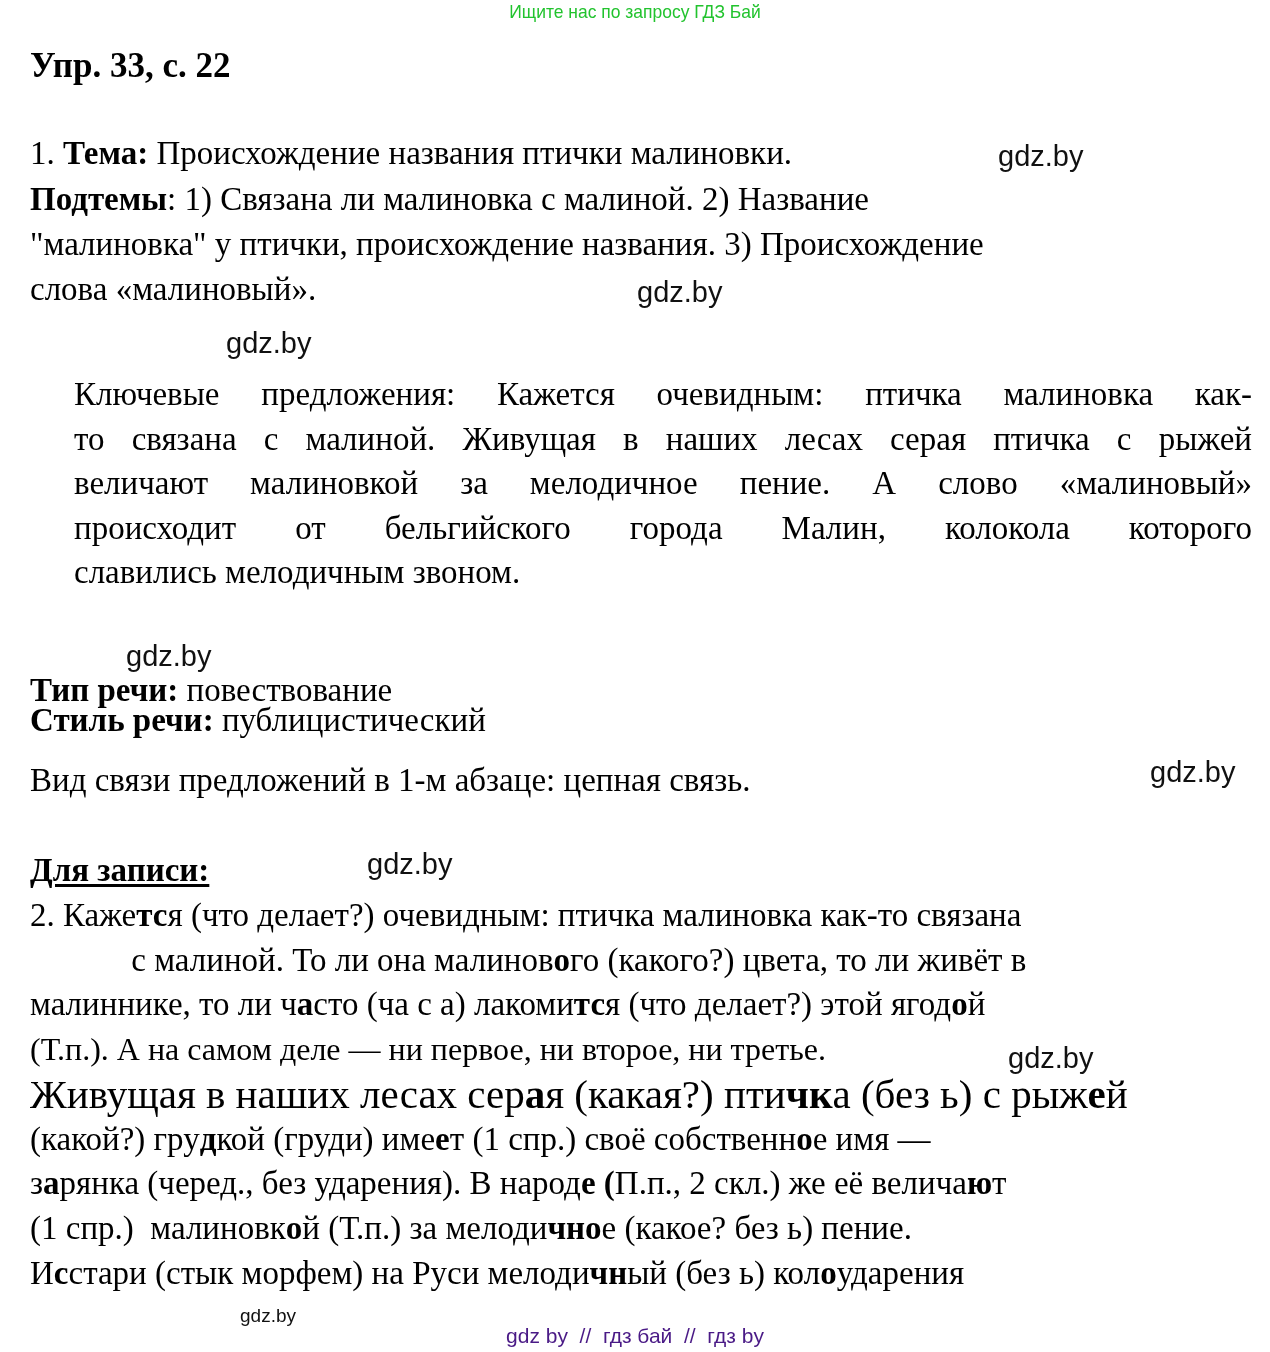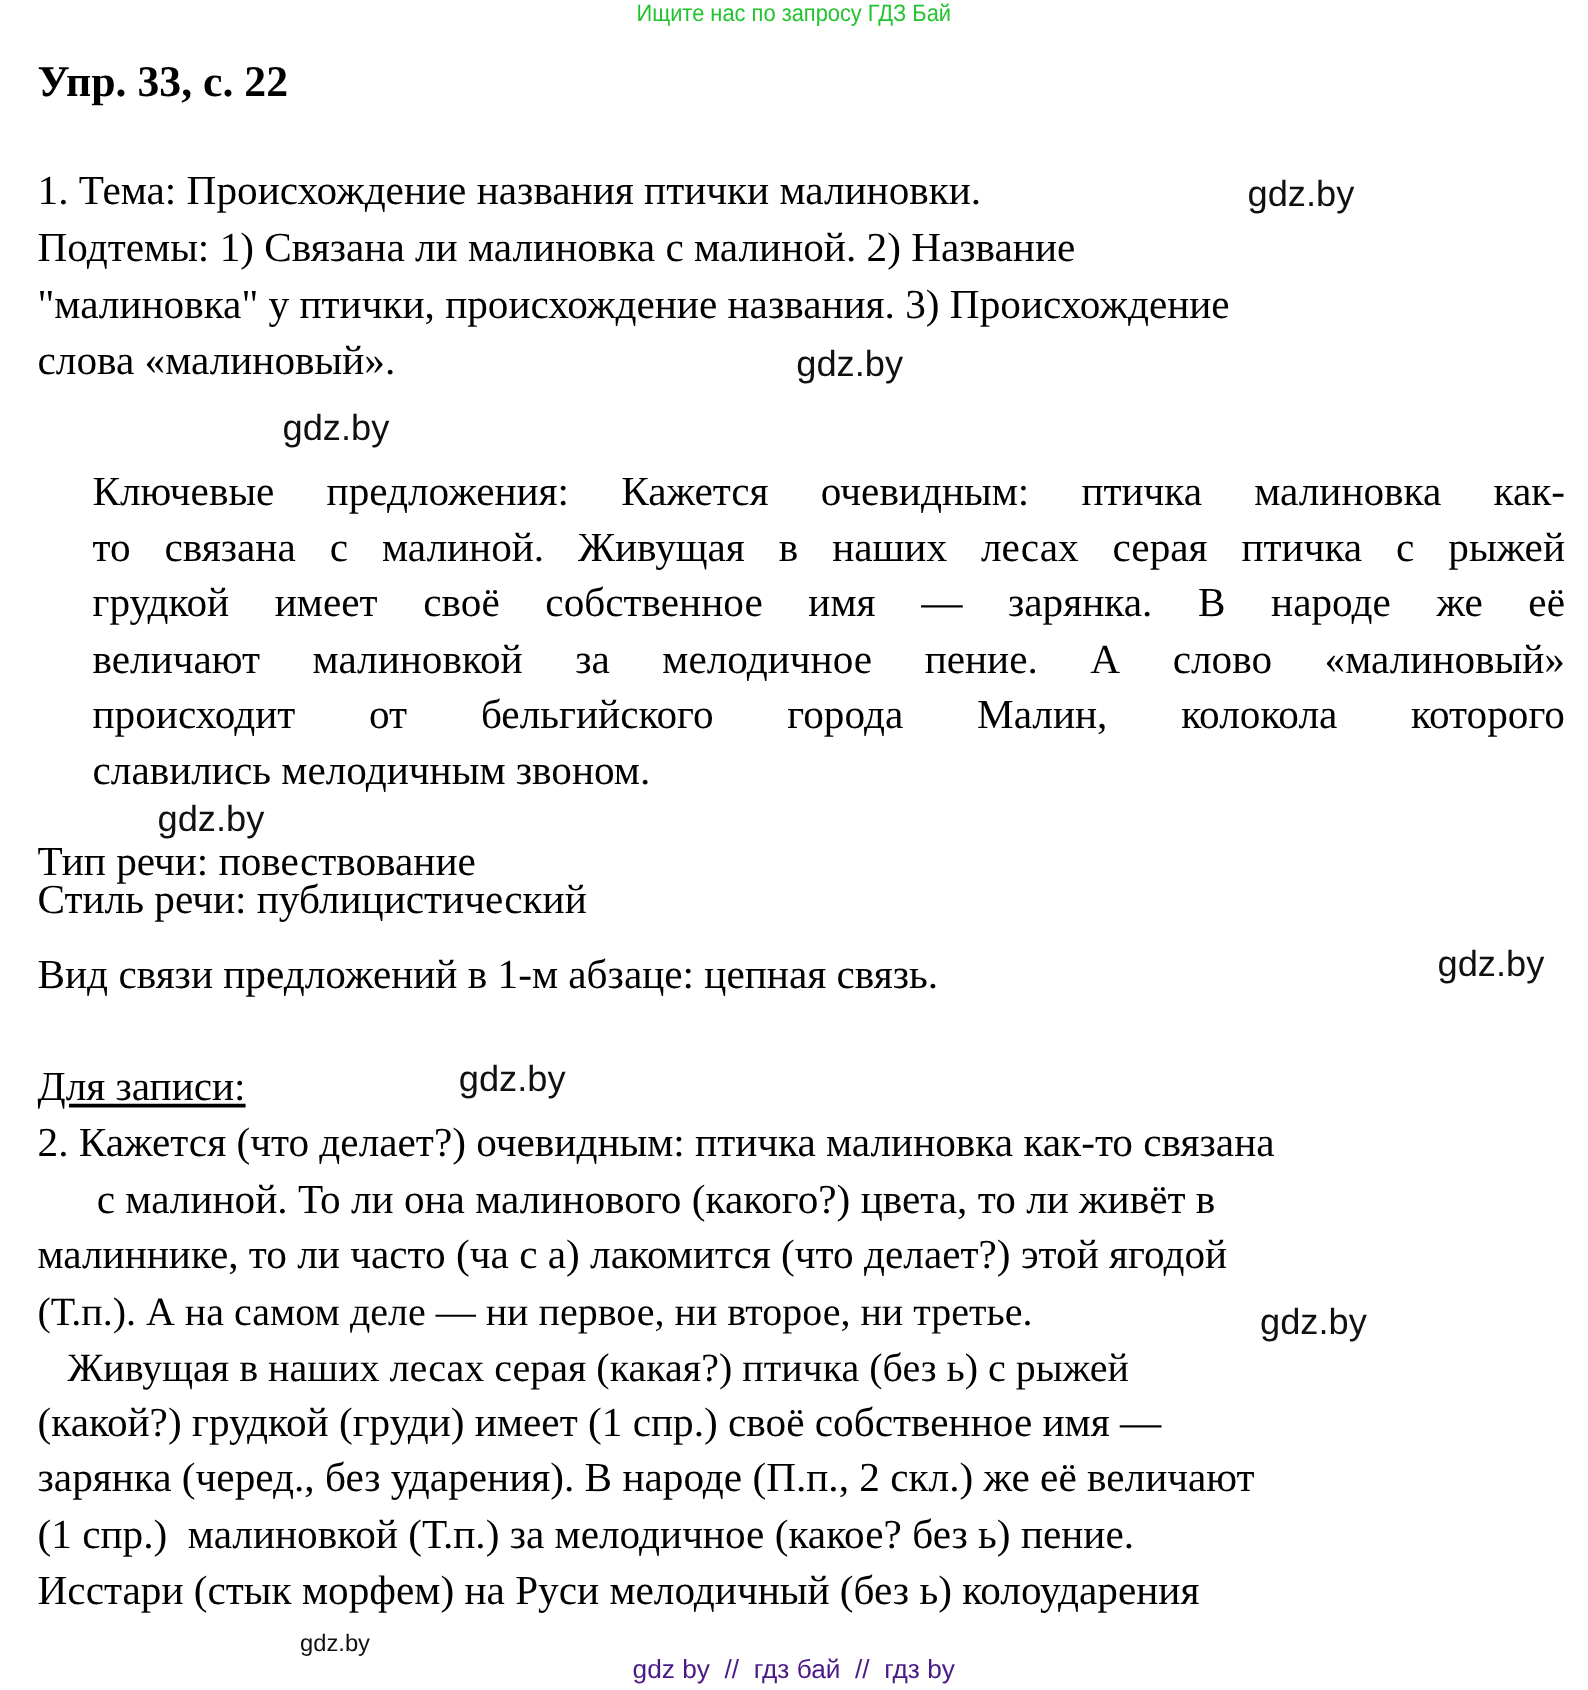--- a/index.html
+++ b/index.html
@@ -43,21 +43,21 @@
       text-align: justify;
       text-align-last: left;
     }
     .justified .jline {
       display: block;
       text-align: justify;
       text-align-last: justify;
       white-space: normal;
     }
     .justified .jline.last { text-align-last: left; }
-    .b { font-weight: normal; }
+    .b { font-weight: bold; }
     .u { text-decoration: underline; text-underline-offset: 3px; }
     .wm {
       font-family: "Liberation Sans", "DejaVu Sans", sans-serif;
       font-size: 29px;
       color: #111111;
       margin-top: 12px;
     }
     .wm-small { font-size: 19px; }
     .promo-bottom {
       left: 0; width: 1270px; top: 1324px;
@@ -81,21 +81,20 @@
 
 <div class="abs line" style="top:177px;">
   <span class="b">Подтемы</span><span>: 1) Связана ли малиновка с малиной. 2)  Название</span>
 </div>
 <div class="abs line" style="top:222px;">"малиновка" у птички, происхождение названия. 3) Происхождение</div>
 <div class="abs line" style="top:267px;">слова «малиновый».</div>
 
 <div class="abs justified" style="top:372px;margin-left:44px;">
   <span class="jline"> Ключевые предложения: Кажется очевидным: птичка малиновка как-</span>
   <span class="jline">то связана с малиной. Живущая в наших лесах серая птичка с рыжей</span>
-  <span class="jline">грудкой имеет своё собственное имя — зарянка. В народе же её</span>
   <span class="jline">величают малиновкой за мелодичное пение. А слово «малиновый»</span>
   <span class="jline">происходит от бельгийского города Малин, колокола которого</span>
   <span class="jline last">славились мелодичным звоном.</span>
 </div>
 
 <div class="abs line" style="top:668px;">
   <span class="b">Тип речи:</span><span> повествование</span>
 </div>
 <div class="abs line" style="top:698px;">
   <span class="b">Стиль речи:</span><span> публицистический</span>
@@ -103,21 +102,21 @@
 <div class="abs line" style="top:758px;">Вид связи предложений в 1-м абзаце: цепная связь.</div>
 
 <div class="abs line b u" style="top:848px;">Для записи:</div>
 
 <div class="abs" style="left:30px; top:893px;">
   <div id="section2-lines">
       <div class="line" style="position: static; font-size: 33px; line-height: 44.7px; white-space: pre;"><span>2. Каже</span><span class="b">тс</span><span>я (что делает?) очевидным: птичка малиновка как-то связана</span></div>
       <div class="line" style="position: static; font-size: 33px; line-height: 44.7px; white-space: pre; text-align: center;"><span>с малиной. То ли она малинов</span><span class="b">о</span><span>го (какого?) цвета, то ли живёт в</span></div>
       <div class="line" style="position: static; font-size: 33px; line-height: 44.7px; white-space: pre;"><span>малиннике, то ли ч</span><span class="b">а</span><span>сто (ча с а) лакоми</span><span class="b">тс</span><span>я (что делает?) этой ягод</span><span class="b">о</span><span>й</span></div>
       <div class="line" style="position: static; font-size: 32px; line-height: 44.7px; white-space: pre;"><span>(Т.п.). А на самом деле — ни первое, ни второе, ни третье.</span></div>
-      <div class="line" style="position: static; font-size: 32px; line-height: 44.7px; white-space: pre; margin-left: 24px;"><span>Живущая в наших лесах сер</span><span class="b">а</span><span>я (какая?) пти</span><span class="b">чк</span><span>а (без ь) с рыж</span><span class="b">е</span><span>й</span></div>
+      <div class="line" style="position: static; font-size: 41px; line-height: 44.7px; white-space: pre;"><span>Живущая в наших лесах сер</span><span class="b">а</span><span>я (какая?) пти</span><span class="b">чк</span><span>а (без ь) с рыж</span><span class="b">е</span><span>й</span></div>
       <div class="line" style="position: static; font-size: 33px; line-height: 44.7px; white-space: pre;"><span>(какой?) гру</span><span class="b">д</span><span>кой (груди) име</span><span class="b">е</span><span>т (1 спр.) своё собственн</span><span class="b">о</span><span>е имя —</span></div>
       <div class="line" style="position: static; font-size: 33px; line-height: 44.7px; white-space: pre;"><span>з</span><span class="b">а</span><span>рянка (черед., без ударения). В народ</span><span class="b">е (</span><span>П.п., 2 скл.) же её велича</span><span class="b">ю</span><span>т</span></div>
       <div class="line" style="position: static; font-size: 33px; line-height: 44.7px; white-space: pre;"><span>(1 спр.)  малиновк</span><span class="b">о</span><span>й (Т.п.) за мелоди</span><span class="b">чно</span><span>е (какое? без ь) пение.</span></div>
       <div class="line" style="position: static; font-size: 33px; line-height: 44.7px; white-space: pre;"><span>И</span><span class="b">с</span><span>стари (стык морфем) на Руси мелоди</span><span class="b">чн</span><span>ый (без ь) кол</span><span class="b">о</span><span>ударения</span></div>
     </div>
 </div>
 
 <div class="abs wm" style="left:998px; top:128px;">gdz.by</div>
 <div class="abs wm" style="left:637px; top:264px;">gdz.by</div>
 <div class="abs wm" style="left:226px; top:315px;">gdz.by</div>

